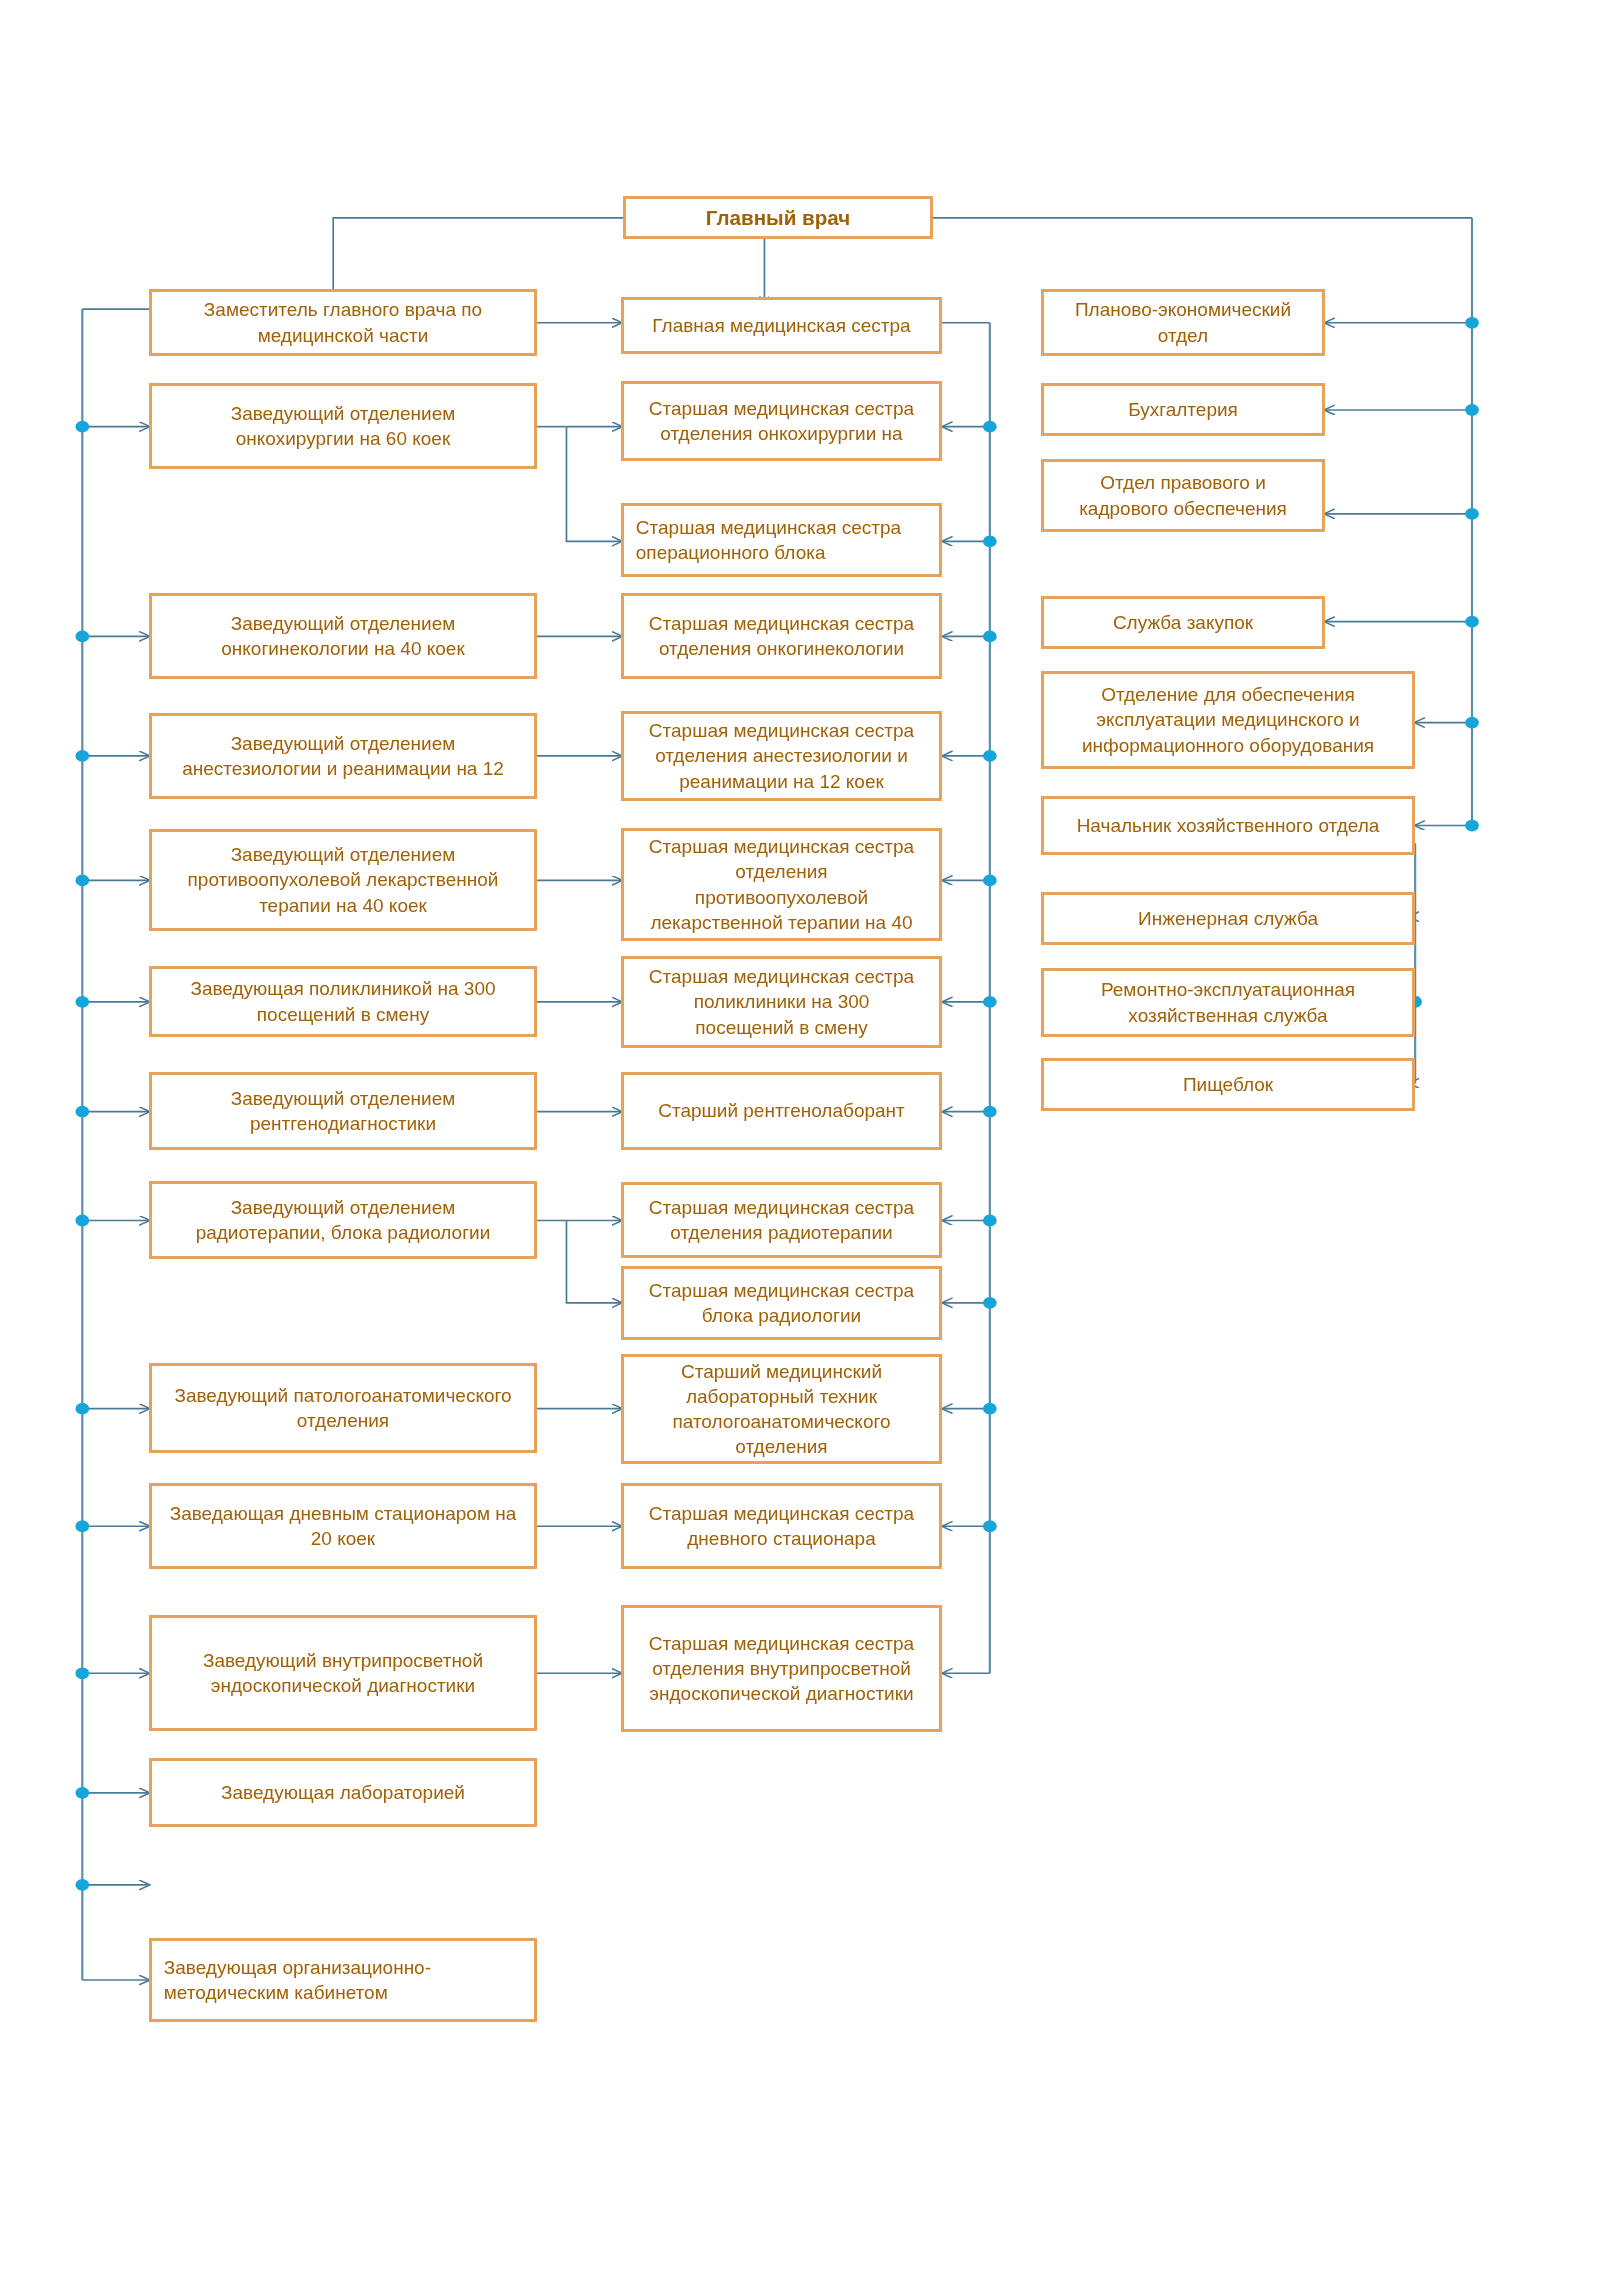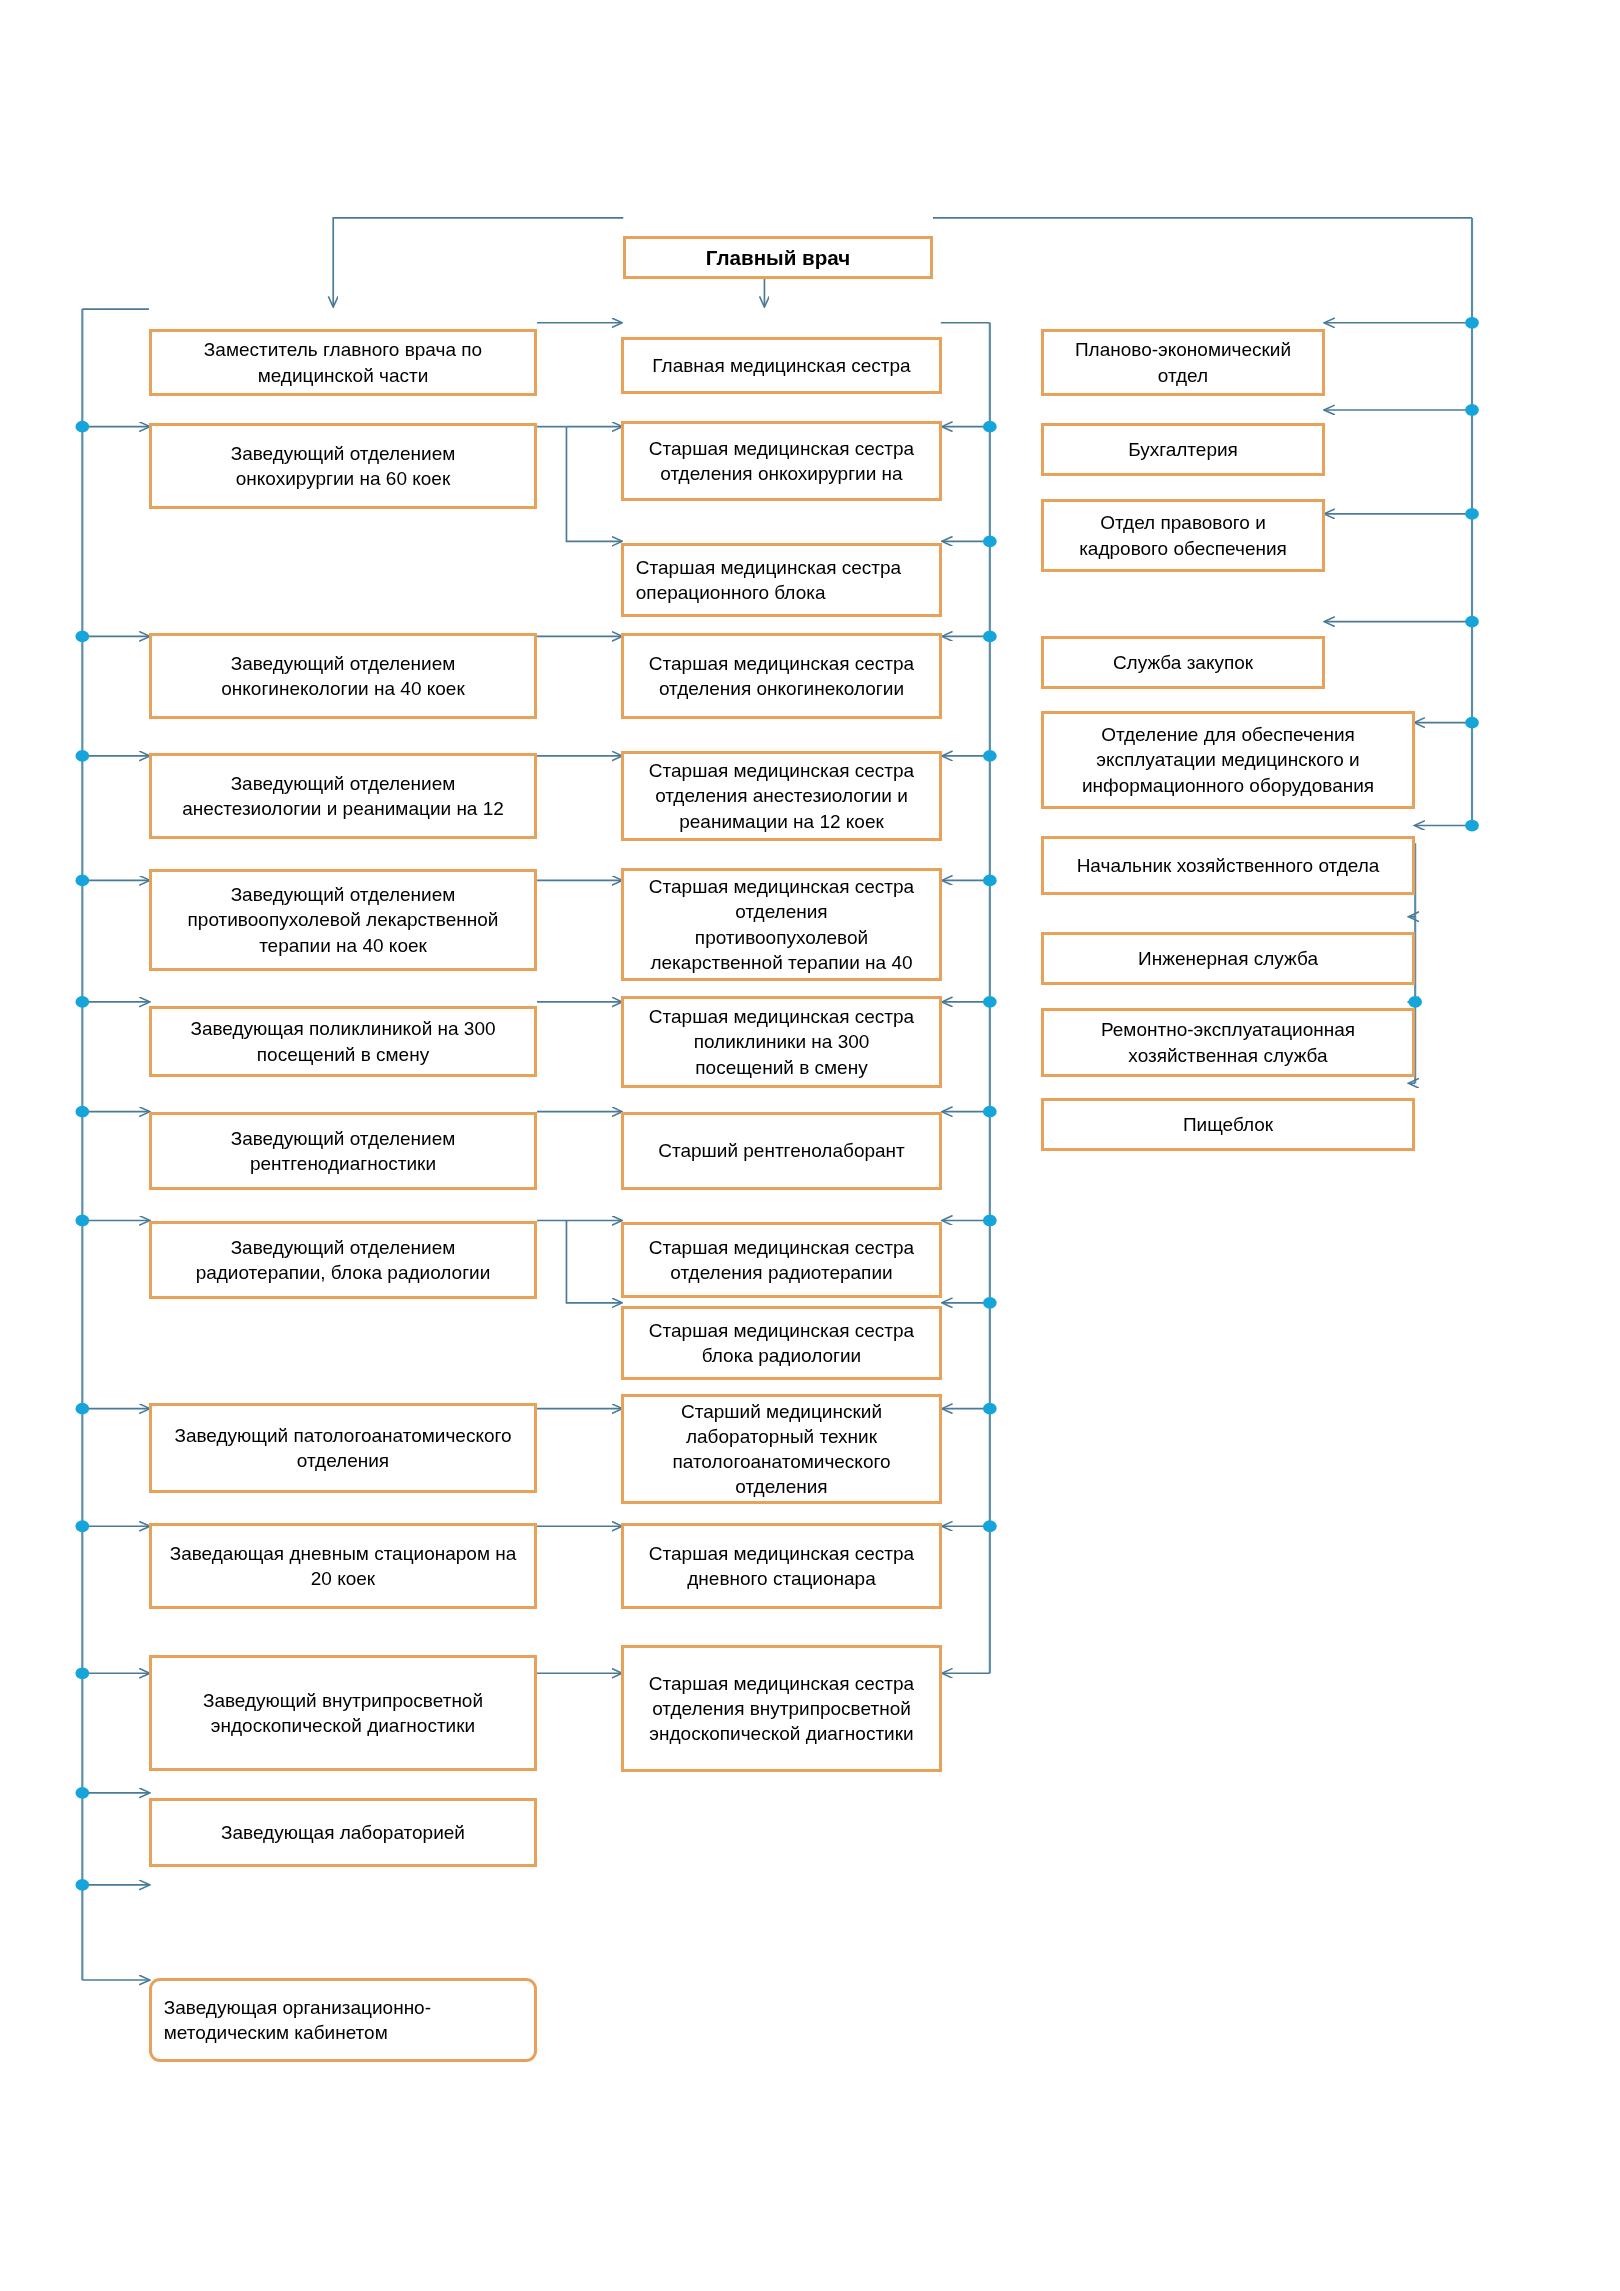--- a/index.html
+++ b/index.html
@@ -25,27 +25,26 @@
   }
   .node {
     position: absolute;
     box-sizing: border-box;
     border: 3.9px solid #E8A158;
     background: #ffffff;
     display: flex;
     align-items: center;
     justify-content: center;
     text-align: center;
-    color: #000000;
+    color: #a16207;
     font-size: 19px;
     line-height: 1.32;
     padding: 2px 9.8px;
     overflow: hidden;
     z-index: 3;
-    margin-top: 40px;
   }
   .node.root {
     font-weight: bold;
     font-size: 20.6px;
   }
   .node .txt {
     display: block;
     white-space: pre-line;
   }
 </style>
@@ -263,21 +262,21 @@
   <div class="node" style="left:149px; top:1615px; width:388px; height:116px;">
     <span class="txt">Заведующий внутрипросветной
 эндоскопической диагностики</span>
   </div>
 
   <div class="node" style="left:149px; top:1758px; width:388px; height:69px;">
     <span class="txt">Заведующая лабораторией</span>
   </div>
 
 
-  <div class="node" style="left:149px; top:1938px; width:388px; height:84px; justify-content:flex-start; text-align:left; padding-left:11.8px;border-radius:11px;">
+  <div class="node" style="left:149px; top:1938px; width:388px; height:84px; justify-content:flex-start; text-align:left; padding-left:11.8px;">
     <span class="txt">Заведующая организационно-
 методическим кабинетом</span>
   </div>
 
   <div class="node" style="left:621px; top:297px; width:321px; height:57px;">
     <span class="txt">Главная медицинская сестра</span>
   </div>
 
   <div class="node" style="left:621px; top:381px; width:321px; height:80px;">
     <span class="txt">Старшая медицинская сестра

